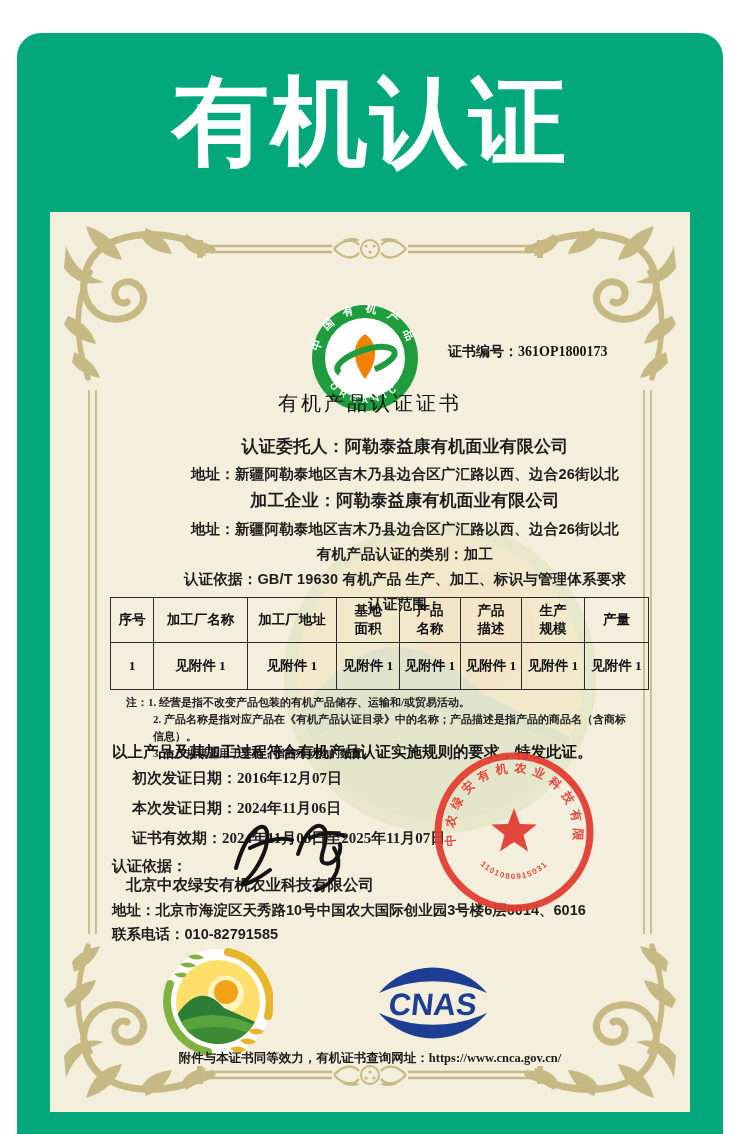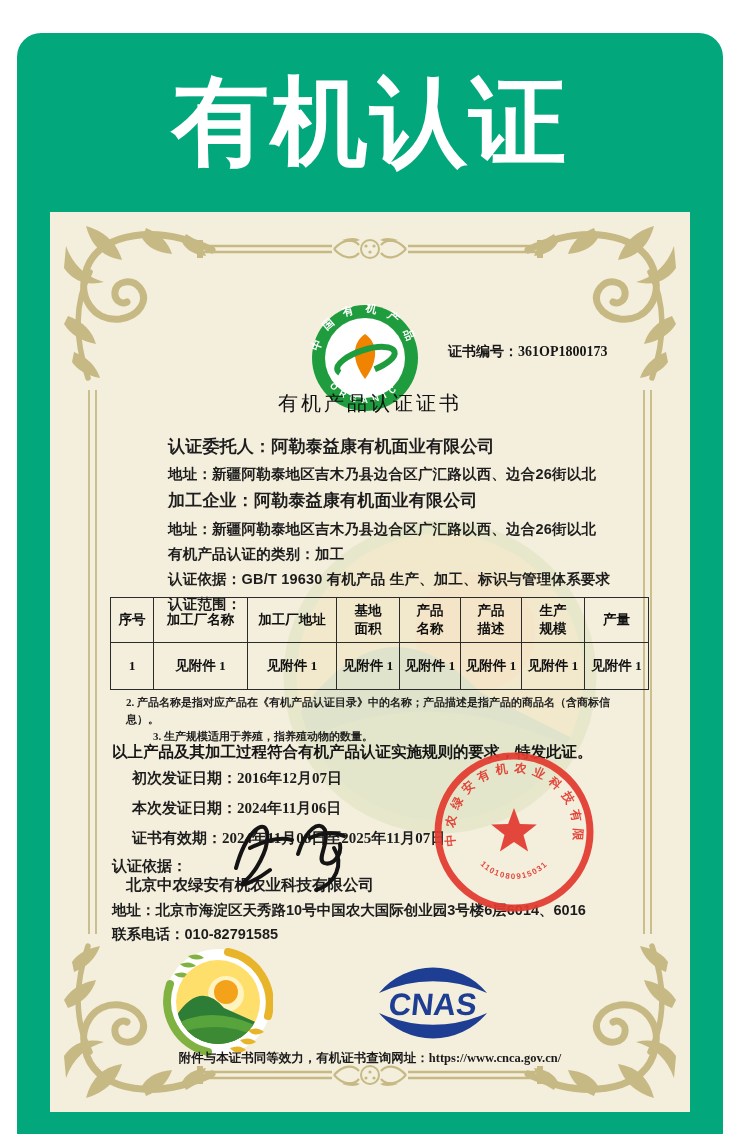--- a/index.html
+++ b/index.html
@@ -7,21 +7,21 @@
   .page{position:relative;width:740px;height:1134px;background:#ffffff;overflow:hidden;}
   .band{position:absolute;left:17px;top:33px;width:706px;height:1101px;background:#02a87c;border-radius:24px 24px 0 0;}
   .band-title{position:absolute;top:36px;left:0;width:100%;text-align:center;
     font-size:97px;font-weight:900;color:#ffffff;letter-spacing:2px;line-height:1.1;}
   .cert{position:absolute;left:33px;top:179px;width:640px;height:900px;background:#f4eedc;color:#1d1d1d;}
   .frame-svg{position:absolute;left:0;top:0;pointer-events:none;}
   .abs{position:absolute;}
   .certno{left:398px;top:131px;font-family:"Liberation Serif", serif;font-weight:700;font-size:14px;color:#171717;}
   .cert-title{left:0;top:178px;width:100%;text-align:center;font-size:20px;font-weight:400;letter-spacing:3px;color:#111;}
   .fields{left:118px;top:221px;width:474px;}
-  .field{font-size:14.5px;font-weight:700;margin-bottom:7px;letter-spacing:.2px;line-height:1.25;}
+  .field{font-size:14.5px;font-weight:700;margin-bottom:7px;letter-spacing:.2px;line-height:1.25;text-align:center;}
   .field.lg{font-size:17px;margin:3px 0 8px;}
   .field.em .f-value{}
   .ctable{left:60px;top:385px;width:530px;border-collapse:collapse;table-layout:fixed;}
   .ctable th,.ctable td{border:1.5px solid #2b2b2b;text-align:center;vertical-align:middle;
     font-family:"Liberation Serif", serif;font-weight:700;font-size:13.5px;color:#111;padding:0;}
   .ctable th{height:44px;white-space:pre-line;line-height:1.3;}
   .ctable td{height:46px;}
   .notes{left:76px;top:482px;width:505px;font-family:"Liberation Serif", serif;font-size:11px;line-height:17px;color:#222;font-weight:600;}
   .note+.note{padding-left:27px;}
   .declaration{left:62px;top:530px;width:520px;font-family:"Liberation Serif", serif;font-size:15.5px;font-weight:700;color:#151515;}
@@ -165,20 +165,21 @@
               <td>见附件 1</td>
               <td>见附件 1</td>
               <td>见附件 1</td>
               <td>见附件 1</td>
               <td>见附件 1</td>
             </tr>
           </tbody>
       </table>
 
       <div class="abs notes">
+          <div class="note">注：1. 经营是指不改变产品包装的有机产品储存、运输和/或贸易活动。</div>
           <div class="note">2. 产品名称是指对应产品在《有机产品认证目录》中的名称；产品描述是指产品的商品名（含商标信息）。</div>
           <div class="note">3. 生产规模适用于养殖，指养殖动物的数量。</div>
         </div>
 
       <div class="abs declaration">以上产品及其加工过程符合有机产品认证实施规则的要求，特发此证。</div>
 
       <div class="abs dates">
           <div class="date-line"><span class="d-label">初次发证日期：</span><span class="d-value">2016年12月07日</span></div>
           <div class="date-line"><span class="d-label">本次发证日期：</span><span class="d-value">2024年11月06日</span></div>
           <div class="date-line"><span class="d-label">证书有效期：</span><span class="d-value">2024年11月08日至2025年11月07日</span></div>

